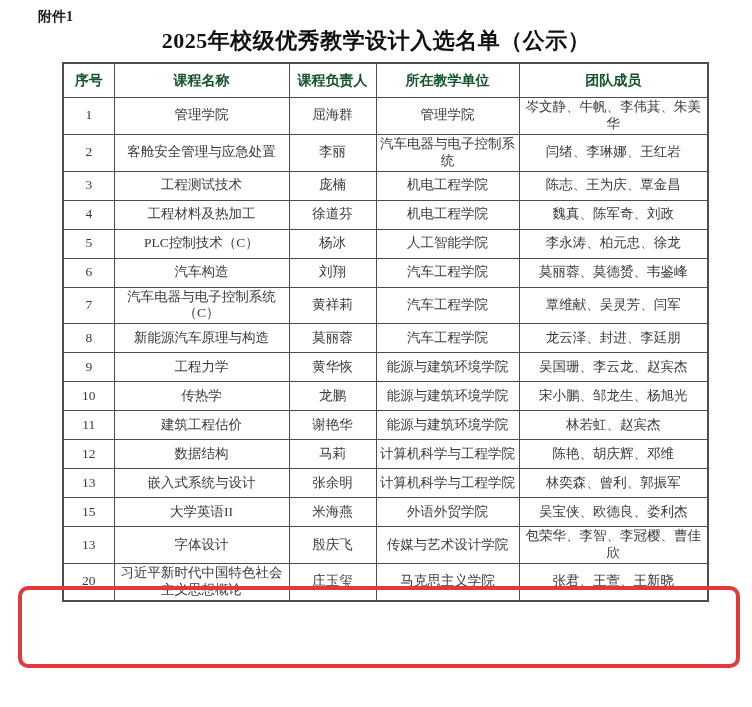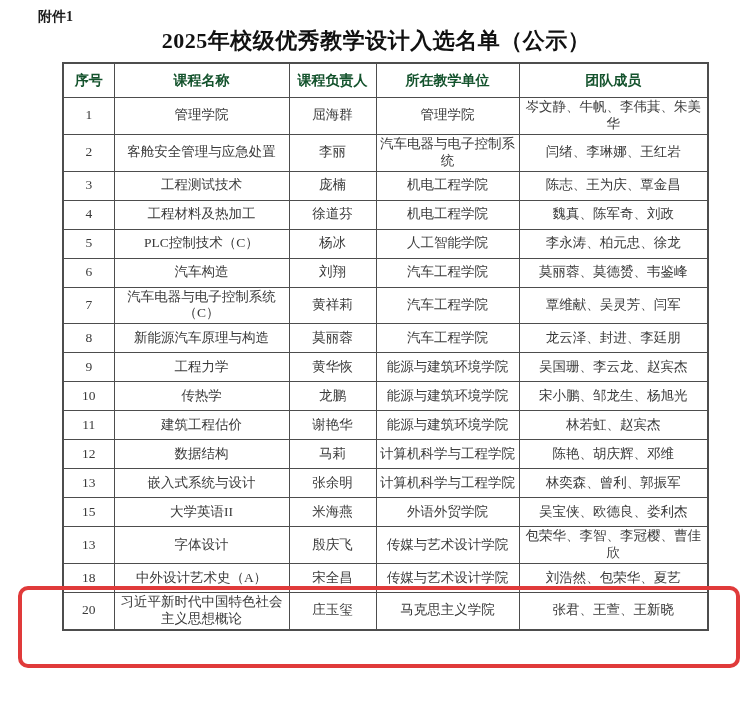--- a/index.html
+++ b/index.html
@@ -199,27 +199,20 @@
         <td>吴宝侠、欧德良、娄利杰</td>
       </tr>
       <tr>
         <td>13</td>
         <td>字体设计</td>
         <td>殷庆飞</td>
         <td>传媒与艺术设计学院</td>
         <td>包荣华、李智、李冠樱、曹佳欣</td>
       </tr>
       <tr>
-        <td>18</td>
-        <td>中外设计艺术史（A）</td>
-        <td>宋全昌</td>
-        <td>传媒与艺术设计学院</td>
-        <td>刘浩然、包荣华、夏艺</td>
-      </tr>
-      <tr>
         <td>20</td>
         <td>习近平新时代中国特色社会主义思想概论</td>
         <td>庄玉玺</td>
         <td>马克思主义学院</td>
         <td>张君、王萱、王新晓</td>
       </tr>
     </tbody>
 </table>
 
 <div class="highlight-box" style="border-color: rgb(224, 58, 58);"></div>

